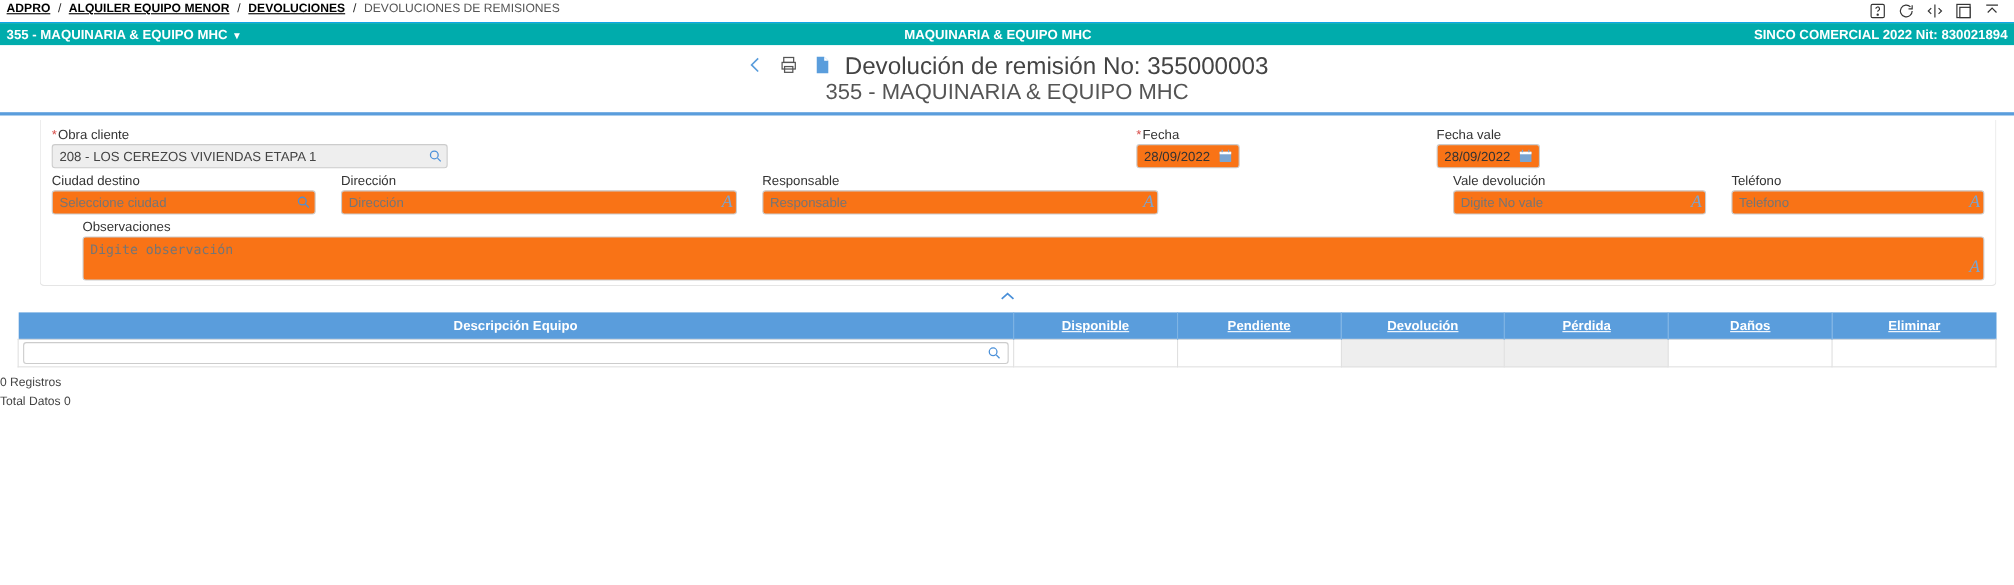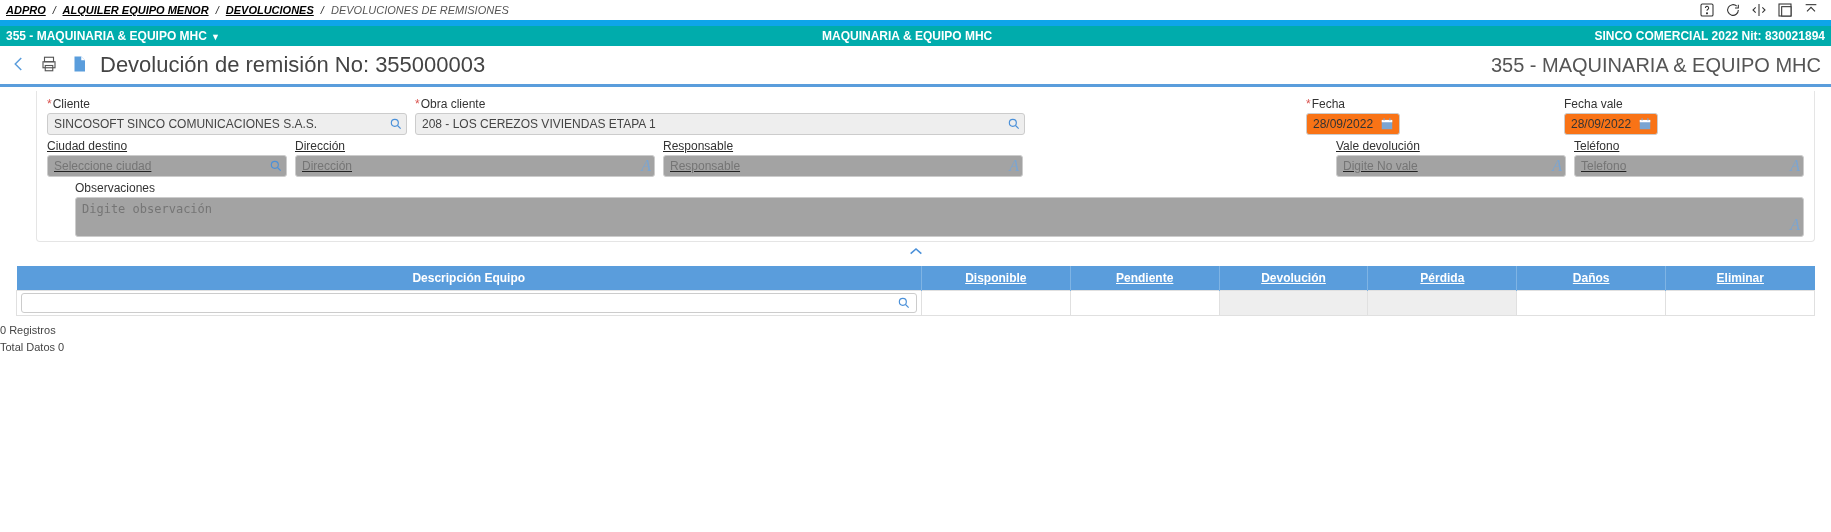--- a/index.html
+++ b/index.html
@@ -1,62 +1,62 @@
 <!DOCTYPE html>
 <html><head>
 <meta charset="utf-8">
 <style>
   * { box-sizing: border-box; margin: 0; padding: 0; }
   html, body { font-family: Arial, Helvetica, sans-serif; font-size: 12px; color: #222; background: #fff; }
   a { color: #000; }
 
   
   .breadcrumb-row {
-    display: flex; justify-content: space-between; align-items: center;
-    padding: 2px 6px; border-bottom: 6px solid #0ea5e9; font-size: 11px; font-weight: 700; font-style: italic;
+    display: flex; justify-content: space-between; align-items: flex-start;
+    padding: 2px 6px; border-bottom: 1px solid #0ea5e9; font-size: 11px; font-weight: 700;
   }
   .breadcrumb a { text-decoration: underline; font-weight: 700; }
   .breadcrumb .sep { font-weight: 400; margin: 0 4px; }
   .breadcrumb .current { text-decoration: none; font-weight: 400; color: #555; }
   .top-icons { display: flex; gap: 10px; align-items: center; padding-right: 6px;}
   .top-icons svg { width: 16px; height: 16px; stroke: #333; fill: none; stroke-width: 1.6; }
   .top-icons span { cursor: pointer; display:inline-flex; }
 
   
   .teal-bar {
     display: flex; justify-content: space-between; align-items: center;
     background: #00acac; color: #fff; height: 20px; padding: 0 6px; font-weight: 700; font-size: 12px;
   }
   .teal-left .caret { font-size: 9px; margin-left: 4px; }
   .teal-center { flex:1; text-align:center; font-weight:700;}
   .teal-left, .teal-right { white-space: nowrap; }
 
   
   .title-row {
     display: flex; justify-content: space-between; align-items: center;
-    padding: 6px 10px; font-size: 12px; border-bottom: 3px solid #5a9ddc;
+    padding: 6px 10px; font-size: 12px; border-bottom: 3px solid #5a9ddc; flex-direction: column;
   }
   .title-left { display: flex; align-items: center; gap: 12px; }
   .title-left svg { width: 18px; height: 18px; }
   .title-left .back svg { stroke:#5a9ddc; fill:none; stroke-width:2; }
   .title-left .print svg { stroke:#555; fill:none; stroke-width:1.5;}
   .title-left .file svg { fill:#5a9ddc; }
   .page-title { font-size: 22px; font-weight: 400; color:#444; }
   .title-right { font-size: 20px; color:#555; font-weight:300; }
 
   
   .panel { margin: 4px 16px 0 36px; border:1px solid #e5e5e5; border-top:none; border-radius:0 0 4px 4px; padding: 6px 10px 4px 10px;}
   .row1 { display: grid; grid-template-columns: 360px 610px 1fr 250px 240px; gap: 8px; margin-bottom:4px;}
-  .row2 { display: grid; grid-template-columns: 240px 360px 360px 1fr 230px 230px; gap: 8px; margin-bottom:4px;text-decoration:underline;}
+  .row2 { display: grid; grid-template-columns: 240px 360px 360px 1fr 230px 230px; gap: 23px; margin-bottom:4px;}
   .field label { display:block; font-size:12px; color:#333; margin-bottom:2px; }
   .required::before { content:"*"; color:#d9534f; margin-right:1px;}
   .inputwrap { position:relative; display:flex; align-items:center; }
   .inputwrap input, .inputwrap textarea {
     width:100%; border:1px solid #ccc; border-radius:3px; padding:3px 22px 3px 6px; font-size:12px; color:#333; height:22px;
-    background:#a3a3a3;
+    background:#f97316;
   }
   .inputwrap.readonly input { background:#eee; color:#444; }
   .inputwrap.datebox input { width:94px; background:#f97316; }
   .inputwrap textarea { height:40px; resize:none; padding-top:4px;}
   .inputwrap .icon-right { position:absolute; right:4px; display:flex; align-items:center; }
   .inputwrap .icon-right svg { width:14px; height:14px; }
   .icon-search svg { stroke:#4a90d9; fill:none; stroke-width:2;}
   .icon-letterA { font-family: "Times New Roman", serif; font-size:16px; color:#7aa5d2; font-style:italic; line-height:1;}
   .icon-cal svg { fill:#7aa5d2; }
 
@@ -160,32 +160,20 @@
           <path d="M15 2v5h5" fill="#fff"></path>
         </svg>
     </span>
     <span class="page-title">Devolución de remisión No: 355000003</span>
   </div>
   <div class="title-right">355 - MAQUINARIA &amp; EQUIPO MHC</div>
 </div>
 
 <div class="panel">
   <div class="row1">
-    <div class="field">
-      <label class="required">Cliente</label>
-      <div class="inputwrap readonly">
-        <input type="text" readonly="" value="SINCOSOFT SINCO COMUNICACIONES S.A.S." style="">
-        <span class="icon-right icon-search">
-            <svg viewBox="0 0 24 24">
-              <circle cx="10" cy="10" r="6"></circle>
-              <path d="M20 20l-5-5"></path>
-            </svg>
-          </span>
-      </div>
-    </div>
     <div class="field">
       <label class="required">Obra cliente</label>
       <div class="inputwrap readonly">
         <input type="text" readonly="" value="208 - LOS CEREZOS VIVIENDAS ETAPA 1" style="">
         <span class="icon-right icon-search">
             <svg viewBox="0 0 24 24">
               <circle cx="10" cy="10" r="6"></circle>
               <path d="M20 20l-5-5"></path>
             </svg>
           </span>

